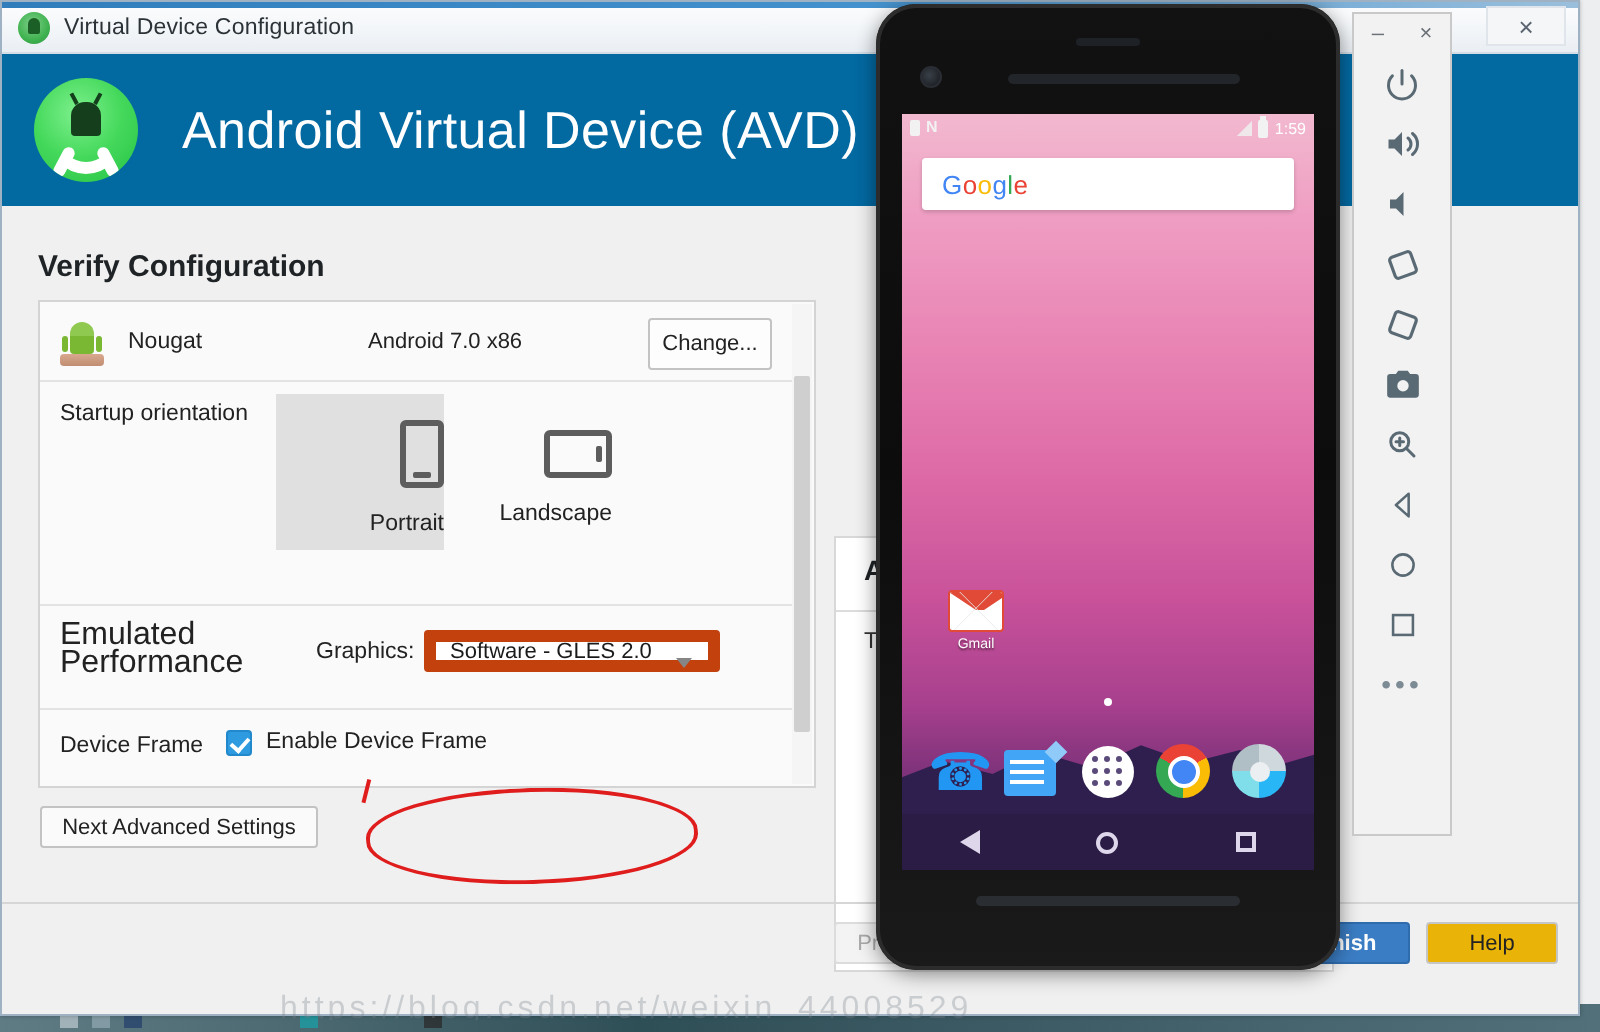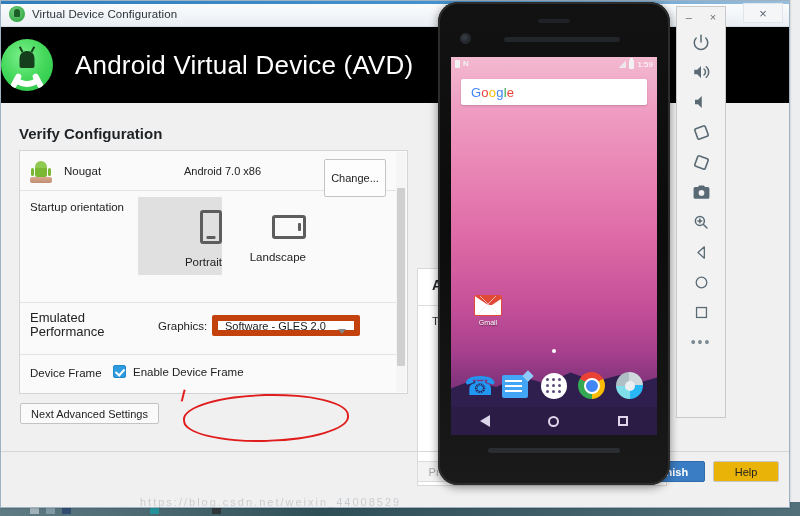--- a/index.html
+++ b/index.html
@@ -56,22 +56,22 @@
   .title-text { font-size: 11.5px; color: #2c3338; letter-spacing: .1px; }
   .win-close {
     position: absolute; right: 6px; top: 2px; width: 40px; height: 20px;
     display: flex; align-items: center; justify-content: center;
     color: #5a6470; font-size: 13px; line-height: 1;
     background: #f4f6f8; border: 1px solid #dfe5ea;
   }
 
   
   .header-band {
-    height: 76px; background: #000000;
-    display: flex; align-items: center; 
+    height: 76px; background: #0369a1;
+    display: flex; align-items: center; padding-left: 16px;
   }
   .avd-logo {
     width: 52px; height: 52px; border-radius: 50%; flex: none;
     background: radial-gradient(circle at 42% 34%, #7ef08d 0%, #45d95c 48%, #25c245 100%);
     position: relative; overflow: hidden;
   }
   .avd-logo .body {
     position: absolute; left: 50%; top: 12px; transform: translateX(-50%);
     width: 15px; height: 17px; background: #153f1c; border-radius: 7px 7px 2px 2px;
   }
@@ -132,21 +132,21 @@
   }
   .droid-pic .d-arm-l { left: 3px; }
   .droid-pic .d-arm-r { right: 3px; }
   .droid-pic .d-base {
     position:absolute; left:2px; bottom:1px; width:22px; height:6px;
     background:linear-gradient(180deg,#d9a88e,#c08d72); border-radius:2px;
   }
   .device-name { font-size: 11.5px; color: #222; margin-left: 10px; width: 120px; }
   .device-api  { font-size: 11px; color: #222; }
   .btn-change {
-    position: absolute; right: 10px; top: 8px; width: 62px; height: 38px;
+    position: absolute; right: 10px; top: 8px; width: 62px; height: 26px;
     font-size: 11px; color: #222; background: #fdfdfd;
     border: 1px solid #c3c3c3; border-radius: 2px;
     display: flex; align-items: center; justify-content: center;
   }
 
   .row-orient {
     position: absolute; left: 0; top: 40px; right: 11px; height: 112px;
     border-bottom: 1px solid #e3e3e3;
   }
   .lbl-orient { position: absolute; left: 10px; top: 10px; font-size: 11.5px; color: #222; }
@@ -170,21 +170,21 @@
   }
   .tablet-ico::after {
     content:""; position:absolute; right:2px; top:50%; transform:translateY(-50%);
     width:3px; height:8px; background:#5d5d5d; border-radius:1px;
   }
 
   .row-perf {
     position: absolute; left: 0; top: 152px; right: 11px; height: 52px;
     border-bottom: 1px solid #e3e3e3;
   }
-  .lbl-perf { position: absolute; left: 10px; top: 8px; font-size: 13px; color: #222; line-height: 14px; }
+  .lbl-perf { position: absolute; left: 10px; top: 8px; font-size: 16px; color: #222; line-height: 14px; }
   .lbl-graphics { position: absolute; left: 138px; top: 17px; font-size: 11.5px; color: #222; }
   .combo {
     position: absolute; left: 192px; top: 12px; width: 148px; height: 21px;
     background: #ffffff; border: 6px solid #c2410c; border-radius: 2px;
     display: flex; align-items: center;
   }
   .combo .val { font-size: 11px; color: #1a1a1a; margin-left: 7px; }
   .combo .arrow {
     position: absolute; right: 8px; top: 8px;
     width: 0; height: 0; border-left: 4px solid transparent;
@@ -196,21 +196,21 @@
     transform: rotate(-1.5deg); pointer-events: none; z-index: 5;
     clip-path: polygon(0 12%, 4% 0, 100% 0, 100% 100%, 6% 100%, 0 86%);
   }
   .red-tail {
     position: absolute; left: 181px; top: 288px; width: 14px; height: 12px;
     border-left: 2.4px solid #e01d1d; transform: rotate(14deg); z-index: 5;
   }
 
   .row-frame { position: absolute; left: 0; top: 204px; right: 11px; height: 39px; }
   .lbl-frame { position: absolute; left: 10px; top: 12px; font-size: 11.5px; color: #222; }
-  .chk-wrap { position: absolute; left: 93px; top: 10px; display: flex; align-items: center; }
+  .chk-wrap { position: absolute; left: 93px; top: 10px; display: flex; align-items: flex-start; }
   .chk-box {
     width: 13px; height: 13px; background: #2e9ae0; border: 1px solid #2188cb;
     border-radius: 2px; position: relative; flex: none;
   }
   .chk-box::after {
     content:""; position:absolute; left:3px; top:1px; width:4px; height:7px;
     border:solid #ffffff; border-width:0 2px 2px 0; transform:rotate(42deg);
   }
   .chk-label { font-size: 11.5px; color: #222; margin-left: 7px; }
 
@@ -244,21 +244,21 @@
   .fbtn {
     width: 66px; height: 21px; font-size: 11px; border-radius: 2px;
     display: flex; align-items: center; justify-content: center;
     border: 1px solid #c6c6c6; background: #eab308; color: #222;
   }
   .fbtn.disabled { color: #a9a9a9; background: #f3f3f3; border-color: #dcdcdc; }
   .fbtn.primary { background: #3b7dc4; border-color: #2f6cae; color: #ffffff; font-weight: bold; }
 
   .watermark {
     position: absolute; left: 140px; top: 496px; width: 600px; height: 14px;
-    font-size: 11px; color: rgba(120,130,140,.32); letter-spacing: 2px;
+    font-size: 16px; color: rgba(120,130,140,.32); letter-spacing: 2px;
     font-family: "Liberation Sans", sans-serif; white-space: nowrap; overflow: hidden;
   }
 
   
   .emulator {
     position: absolute; left: 438px; top: 2px; width: 232px; height: 483px; z-index: 20;
   }
   .phone-shell {
     position: absolute; left: 0; top: 0; width: 232px; height: 483px;
     background: linear-gradient(180deg,#121212 0%, #0c0c0c 48%, #1a1a1a 100%);

